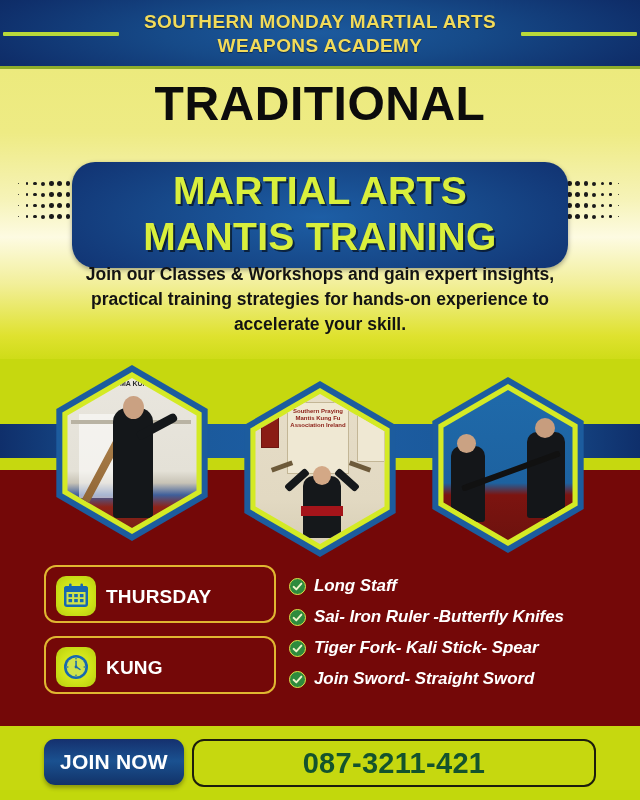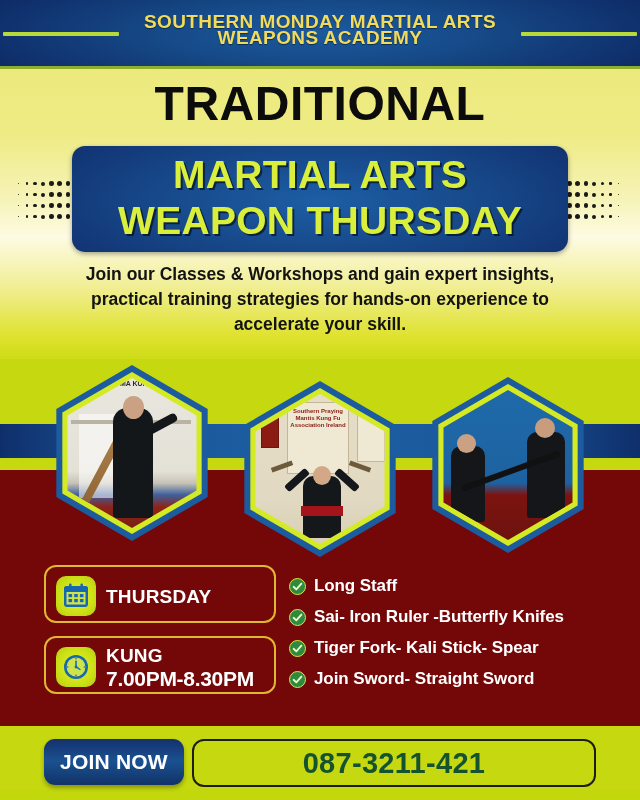--- a/index.html
+++ b/index.html
@@ -21,21 +21,21 @@
   }
   .header-rule.left{left:3px;top:32px;width:116px;}
   .header-rule.right{right:3px;top:32px;width:116px;}
   .header-line{
     position:absolute;left:0;width:640px;text-align:center;
     color:#f2db5a;font-weight:bold;letter-spacing:.4px;
     font-size:19px;line-height:20px;
     text-shadow:0 1px 1px rgba(0,0,0,.45);
   }
   .header-line.l1{top:12px;}
-  .header-line.l2{top:28px;}
+  .header-line.l2{top:36px;}
   .header-underline{
     position:absolute;left:0;top:66px;width:640px;height:3px;background:#8fae2a;
   }
 
   
   .upper{
     position:absolute;left:0;top:69px;width:640px;height:290px;
     background:linear-gradient(180deg,#ecea7d 0%,#eeeb84 22%,#f6f3b8 45%,#fdfbe2 58%,#f2ef9a 74%,#dfe22f 92%,#cfdc18 100%);
   }
   .dots{position:absolute;width:90px;height:46px;}
@@ -43,22 +43,22 @@
   .dots.right{right:16px;top:112px;}
   .dots i{position:absolute;background:#1a1a1a;border-radius:50%;display:block;}
 
   .traditional{
     position:absolute;left:0;top:78px;width:640px;text-align:center;
     color:#0c0c0c;font-weight:bold;font-size:48px;line-height:52px;
     letter-spacing:.5px;
   }
 
   .titlebox{
-    position:absolute;left:72px;top:146px;width:496px;height:106px;
-    border-radius:13px;
+    position:absolute;left:72px;top:162px;width:496px;height:106px;
+    border-radius:23px;
     background:radial-gradient(ellipse 85% 120% at 50% 52%, #1d5ea5 0%, #17498a 38%, #102f6e 78%, #0d2a63 100%);
     box-shadow:0 2px 5px rgba(0,0,0,.35);
     padding-left:40px;
   }
   .titlebox .tline{
     position:absolute;left:0;width:496px;text-align:center;
     color:#d9ef3c;font-weight:bold;letter-spacing:.3px;
     text-shadow:2px 2px 0 rgba(0,0,0,.55);
   }
   .titlebox .tline.a{top:6px;font-size:39px;line-height:46px;}
@@ -144,21 +144,21 @@
     position:absolute;left:10px;top:9px;width:40px;height:40px;border-radius:10px;
     background:radial-gradient(circle at 50% 50%,#e6f23a 0%,#cde116 60%,#b6cc10 100%);
   }
   .card .ic svg{position:absolute;left:7px;top:7px;}
   .card .txt{position:absolute;left:60px;top:0;width:168px;height:58px;display:flex;flex-direction:column;justify-content:center;}
   .card .txt span{color:#fff;font-weight:bold;font-size:19px;line-height:23px;letter-spacing:.2px;}
   .card2 .txt span.big{font-size:21px;letter-spacing:-.3px;}
 
   
   .wlist{position:absolute;left:289px;top:572px;width:330px;}
-  .wrow{position:relative;height:31px;}
+  .wrow{position:relative;height:31px;font-style:italic;}
   .wrow .chk{position:absolute;left:0;top:6px;width:17px;height:17px;}
   .wrow .lbl{position:absolute;left:25px;top:2px;color:#fff;font-weight:bold;font-size:17px;line-height:24px;letter-spacing:-.1px;white-space:nowrap;}
 
   
   .footer{position:absolute;left:0;top:726px;width:640px;height:64px;background:#c6d80f;}
   .joinbtn{
     position:absolute;left:44px;top:13px;width:140px;height:46px;border-radius:11px;
     background:linear-gradient(180deg,#15306e 0%,#1a5190 48%,#123268 100%);
     box-shadow:0 3px 4px rgba(0,0,0,.3);
     display:flex;align-items:center;justify-content:center;
@@ -275,21 +275,21 @@
         <i style="width: 3.16px; height: 3.16px; left: 66.62px; top: 34.02px;"></i>
         <i style="width: 2.48px; height: 2.48px; left: 75.16px; top: 34.36px;"></i>
         <i style="width: 1.8px; height: 1.8px; left: 83.7px; top: 34.7px;"></i>
       </div>
   </div>
 
   <div class="traditional">TRADITIONAL</div>
 
   <div class="titlebox">
     <div class="tline a">MARTIAL ARTS</div>
-    <div class="tline b">WEAPON THURSDAY</div>
+    <div class="tline b">MANTIS TRAINING</div>
   </div>
 
   <div class="blurb">Join our Classes &amp; Workshops and gain expert insights, practical training strategies for hands-on experience to accelerate your skill.</div>
 
   <div class="band-green"></div>
   <div class="band-blue"></div>
   <div class="band-red"></div>
 
   <div class="hex hex1">
     <div class="inner"></div>
@@ -362,21 +362,20 @@
         <rect x="12.3" y="6.6" width="1.5" height="7" rx=".7" fill="#1668b0"></rect>
         <rect x="12.6" y="12.4" width="1.4" height="6" rx=".7" fill="#1668b0" transform="rotate(-55 13 13)"></rect>
         <circle cx="13" cy="4.7" r=".8" fill="#1668b0"></circle>
         <circle cx="21.3" cy="13" r=".8" fill="#1668b0"></circle>
         <circle cx="13" cy="21.3" r=".8" fill="#1668b0"></circle>
         <circle cx="4.7" cy="13" r=".8" fill="#1668b0"></circle>
       </svg>
     </div>
     <div class="txt">
       <span>KUNG</span>
-      <span class="big">7.00PM-8.30PM</span>
     </div>
   </div>
 
   <div class="wlist">
     <div class="wrow">
       <span class="chk">
         <svg width="17" height="17" viewBox="0 0 17 17">
             <circle cx="8.5" cy="8.5" r="8" fill="#2e8b3d" stroke="#dfe34a" stroke-width="1"></circle>
             <path d="M4.6 8.8 L7.3 11.4 L12.4 5.6" stroke="#eef4c9" stroke-width="1.9" fill="none" stroke-linecap="round" stroke-linejoin="round"></path>
           </svg>

